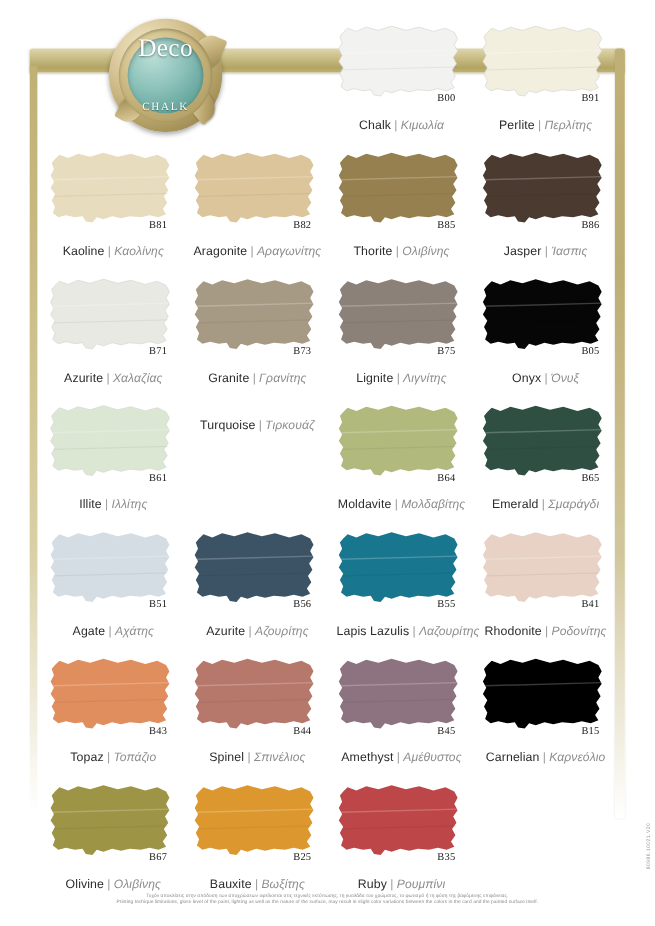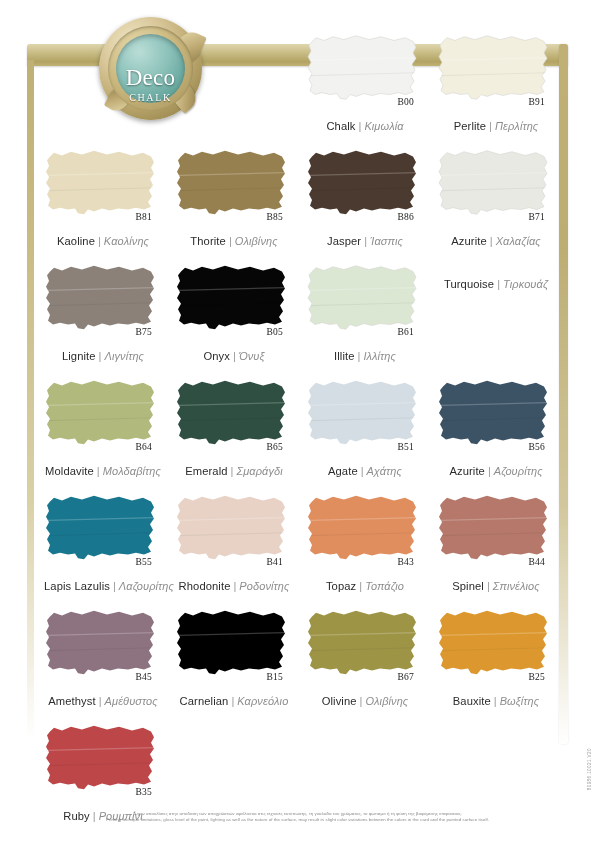--- a/index.html
+++ b/index.html
@@ -60,21 +60,21 @@
     border-radius: 50%;
     background: radial-gradient(circle at 35% 30%, #e8dcb0 0%, #cbb87f 45%, #a5925a 100%);
     box-shadow: inset 0 1px 3px rgba(0,0,0,.3);
   }
   .logo-ring-inner {
     position: absolute; left: 17px; top: 17px; right: 17px; bottom: 17px;
     border-radius: 50%;
     background: radial-gradient(circle at 34% 26%, #b9ddd6 0%, #8cc2ba 42%, #63a49b 78%, #4a8a81 100%);
     box-shadow: inset 0 2px 5px rgba(0,0,0,.28);
     display: flex; flex-direction: column;
-    align-items: center; justify-content: flex-end;
+    align-items: center; justify-content: space-between;
   }
   #logo-word {
     font-family: "Liberation Serif", serif;
     font-size: 23px; color: #ffffff;
     line-height: 1; letter-spacing: .3px;
     text-shadow: 0 1px 2px rgba(0,0,0,.45);
     margin-top: -2px;
   }
   #logo-sub {
     font-family: "Liberation Serif", serif;
@@ -90,21 +90,21 @@
     border-radius: 60% 8% 60% 8%;
     box-shadow: 0 1px 2px rgba(0,0,0,.3);
   }
   .logo-leaf.lf-tr { right: 1px; top: 14px; transform: rotate(24deg); }
   .logo-leaf.lf-br { right: 7px; bottom: 10px; transform: rotate(-40deg); width:22px; height:28px;}
   .logo-leaf.lf-bl { left: 10px; bottom: 8px; transform: rotate(-150deg); width:20px; height:26px;}
 
   
   #swatch-grid {
     position: absolute;
-    left: 36px; top: 24px;
+    left: 36px; top: 12px;
     width: 524px;
     display: grid;
     grid-template-columns: repeat(4, 131px);
     grid-auto-rows: 115px;
   }
   .cell {
     position: relative;
     padding-top: 8px;
   }
   .cell.empty { }
@@ -233,20 +233,33 @@
           </svg>
         </div>
         <div class="code">B81</div>
       </div>
       <div class="name-line"><span class="name-en">Kaoline</span><span class="name-sep">|</span><span class="name-el">Καολίνης</span></div>
     </div>
     <div class="cell">
       <div class="swatch-wrap">
         <div class="swatch">
           <svg viewBox="0 0 114 76" preserveAspectRatio="none">
+            <path d="M6,10 L10,6 L18,9 L27,5 L38,8 L50,4 L63,8 L75,5 L88,9 L99,6 L107,10 L110,16 L107,22 L110,28 L106,34 L109,40 L105,46 L108,52 L104,58 L107,63 L100,66 L92,64 L84,66 L74,65 L66,67 L58,65 L50,68 L44,66 L40,71 L34,70 L31,65 L24,66 L16,64 L9,66 L4,62 L6,56 L3,50 L6,44 L2,38 L5,32 L2,26 L5,20 L3,14 Z" fill="#dcc59b"></path>
+            <path d="M4,30 L110,27" stroke="rgba(255,255,255,.22)" stroke-width="1.4" fill="none"></path>
+            <path d="M5,46 L109,43" stroke="rgba(0,0,0,.05)" stroke-width="1.2" fill="none"></path>
+          </svg>
+        </div>
+        <div class="code">B82</div>
+      </div>
+      <div class="name-line"><span class="name-en">Aragonite</span><span class="name-sep">|</span><span class="name-el">Αραγωνίτης</span></div>
+    </div>
+    <div class="cell">
+      <div class="swatch-wrap">
+        <div class="swatch">
+          <svg viewBox="0 0 114 76" preserveAspectRatio="none">
             <path d="M6,10 L10,6 L18,9 L27,5 L38,8 L50,4 L63,8 L75,5 L88,9 L99,6 L107,10 L110,16 L107,22 L110,28 L106,34 L109,40 L105,46 L108,52 L104,58 L107,63 L100,66 L92,64 L84,66 L74,65 L66,67 L58,65 L50,68 L44,66 L40,71 L34,70 L31,65 L24,66 L16,64 L9,66 L4,62 L6,56 L3,50 L6,44 L2,38 L5,32 L2,26 L5,20 L3,14 Z" fill="#97804f"></path>
             <path d="M4,30 L110,27" stroke="rgba(255,255,255,.22)" stroke-width="1.4" fill="none"></path>
             <path d="M5,46 L109,43" stroke="rgba(0,0,0,.05)" stroke-width="1.2" fill="none"></path>
           </svg>
         </div>
         <div class="code">B85</div>
       </div>
       <div class="name-line"><span class="name-en">Thorite</span><span class="name-sep">|</span><span class="name-el">Ολιβίνης</span></div>
     </div>
     <div class="cell">
@@ -267,20 +280,33 @@
         <div class="swatch">
           <svg viewBox="0 0 114 76" preserveAspectRatio="none">
             <path d="M6,10 L10,6 L18,9 L27,5 L38,8 L50,4 L63,8 L75,5 L88,9 L99,6 L107,10 L110,16 L107,22 L110,28 L106,34 L109,40 L105,46 L108,52 L104,58 L107,63 L100,66 L92,64 L84,66 L74,65 L66,67 L58,65 L50,68 L44,66 L40,71 L34,70 L31,65 L24,66 L16,64 L9,66 L4,62 L6,56 L3,50 L6,44 L2,38 L5,32 L2,26 L5,20 L3,14 Z" fill="#e9e9e3" stroke="#d8d8d4" stroke-width="0.7"></path>
             <path d="M4,30 L110,27" stroke="rgba(255,255,255,.22)" stroke-width="1.4" fill="none"></path>
             <path d="M5,46 L109,43" stroke="rgba(0,0,0,.05)" stroke-width="1.2" fill="none"></path>
           </svg>
         </div>
         <div class="code">B71</div>
       </div>
       <div class="name-line"><span class="name-en">Azurite</span><span class="name-sep">|</span><span class="name-el">Χαλαζίας</span></div>
+    </div>
+    <div class="cell">
+      <div class="swatch-wrap">
+        <div class="swatch">
+          <svg viewBox="0 0 114 76" preserveAspectRatio="none">
+            <path d="M6,10 L10,6 L18,9 L27,5 L38,8 L50,4 L63,8 L75,5 L88,9 L99,6 L107,10 L110,16 L107,22 L110,28 L106,34 L109,40 L105,46 L108,52 L104,58 L107,63 L100,66 L92,64 L84,66 L74,65 L66,67 L58,65 L50,68 L44,66 L40,71 L34,70 L31,65 L24,66 L16,64 L9,66 L4,62 L6,56 L3,50 L6,44 L2,38 L5,32 L2,26 L5,20 L3,14 Z" fill="#a79a84"></path>
+            <path d="M4,30 L110,27" stroke="rgba(255,255,255,.22)" stroke-width="1.4" fill="none"></path>
+            <path d="M5,46 L109,43" stroke="rgba(0,0,0,.05)" stroke-width="1.2" fill="none"></path>
+          </svg>
+        </div>
+        <div class="code">B73</div>
+      </div>
+      <div class="name-line"><span class="name-en">Granite</span><span class="name-sep">|</span><span class="name-el">Γρανίτης</span></div>
     </div>
     <div class="cell">
       <div class="swatch-wrap">
         <div class="swatch">
           <svg viewBox="0 0 114 76" preserveAspectRatio="none">
             <path d="M6,10 L10,6 L18,9 L27,5 L38,8 L50,4 L63,8 L75,5 L88,9 L99,6 L107,10 L110,16 L107,22 L110,28 L106,34 L109,40 L105,46 L108,52 L104,58 L107,63 L100,66 L92,64 L84,66 L74,65 L66,67 L58,65 L50,68 L44,66 L40,71 L34,70 L31,65 L24,66 L16,64 L9,66 L4,62 L6,56 L3,50 L6,44 L2,38 L5,32 L2,26 L5,20 L3,14 Z" fill="#8b8179"></path>
             <path d="M4,30 L110,27" stroke="rgba(255,255,255,.22)" stroke-width="1.4" fill="none"></path>
             <path d="M5,46 L109,43" stroke="rgba(0,0,0,.05)" stroke-width="1.2" fill="none"></path>
           </svg>
         </div>

